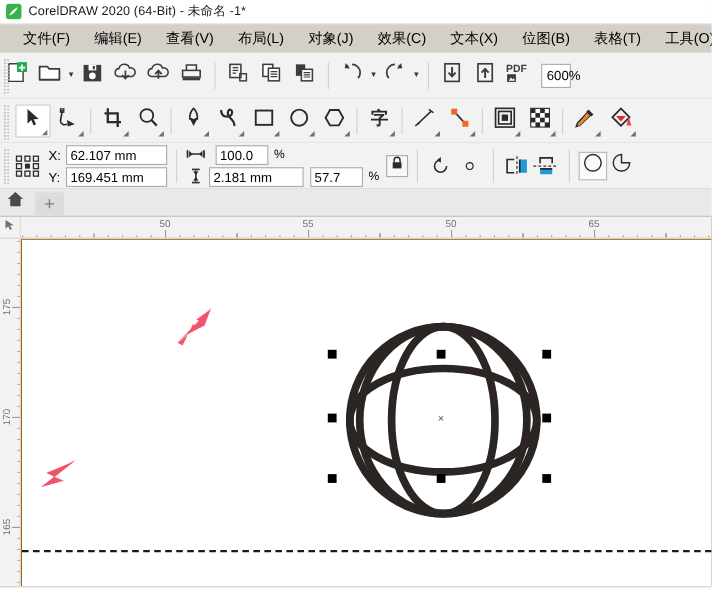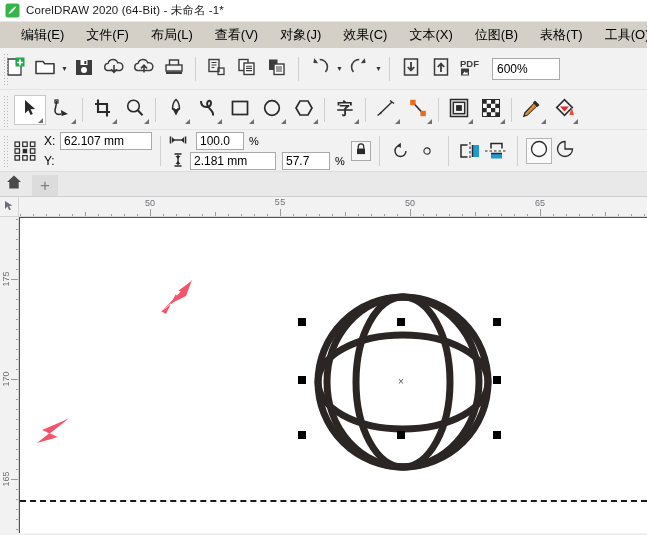--- a/index.html
+++ b/index.html
@@ -83,21 +83,21 @@
     margin: 0 6px;
     flex: 0 0 auto;
   }
   .tb-arrow {
     width: 9px; height: 30px;
     display: flex; align-items: center; justify-content: center;
     font-size: 7px; color: #333;
     flex: 0 0 auto;
   }
   .zoombox {
-    width: 68px; height: 22px;
+    width: 27px; height: 22px;
     background: #fff;
     border: 1px solid #a9a9a9;
     font-size: 12px;
     color: #000;
     display: flex; align-items: center;
     padding-left: 4px;
     margin-left: 6px;
     flex: 0 0 auto;
   }
 
@@ -222,21 +222,21 @@
     display:flex; align-items:center; justify-content:center;
     font-size: 17px; color:#808080;
     line-height: 1;
     flex: 0 0 auto;
   }
 
   
   .workarea {
     position: relative;
     height: 336px;
-    background: #be185d;
+    background: #a16207;
   }
   .ruler-corner {
     position: absolute; left:0; top:0;
     width: 19px; height: 20px;
     background: #f2f2f2;
     border-right: 1px solid #d6d6d6;
     border-bottom: 1px solid #d6d6d6;
     display:flex; align-items:center; justify-content:center;
   }
   .hruler {
@@ -305,24 +305,24 @@
     <span class="app-logo">
       <svg width="15" height="15" viewBox="0 0 15 15">
         <rect x="0.5" y="0.5" width="14" height="14" rx="2.5" fill="#35b44b"></rect>
         <path d="M3.4 11.2 C4.6 8.2 7.4 5 11.3 3.3 C9.6 7.2 6.6 10.0 3.4 11.2 Z" fill="#ffffff"></path>
       </svg>
     </span>
     <span class="title-text">CorelDRAW 2020 (64-Bit) - 未命名 -1*</span>
   </div>
 
   <div class="menubar">
+    <div class="menu-item">文件(F)</div>
     <div class="menu-item">编辑(E)</div>
-    <div class="menu-item">文件(F)</div>
+    <div class="menu-item">查看(V)</div>
     <div class="menu-item">布局(L)</div>
-    <div class="menu-item">查看(V)</div>
     <div class="menu-item">对象(J)</div>
     <div class="menu-item">效果(C)</div>
     <div class="menu-item">文本(X)</div>
     <div class="menu-item">位图(B)</div>
     <div class="menu-item">表格(T)</div>
     <div class="menu-item">工具(O)</div>
   </div>
 
   <div class="toolbar">
     <span class="grip"></span>
@@ -678,20 +678,21 @@
           <rect x="10.7" y="10.8" width="4.5" height="4.5" fill="#2a2a2a"></rect>
         </svg>
       </span>
       <div class="xy-fields">
         <div class="xy-line">
           <span class="xy-label">X:</span>
           <span class="field f-xy">62.107 mm</span>
         </div>
         <div class="xy-line">
           <span class="xy-label">Y:</span>
+          <span class="field f-xy">169.451 mm</span>
         </div>
       </div>
     </div>
 
     <span class="prop-sep"></span>
 
     <div class="prop-group">
       <div class="xy-fields">
         <div class="xy-line">
           <span class="dim-icon">
@@ -852,21 +853,21 @@
           <div class="hr-tick minor" style="left: 547px;"></div>
           <div class="hr-tick minor" style="left: 560px;"></div>
           <div class="hr-tick minor" style="left: 573px;"></div>
           <div class="hr-tick minor" style="left: 586px;"></div>
           <div class="hr-tick minor" style="left: 599px;"></div>
           <div class="hr-tick minor" style="left: 612px;"></div>
           <div class="hr-tick minor" style="left: 625px;"></div>
           <div class="hr-tick major" style="left: 131px;"></div>
           <div class="hr-lab" style="left: 131px;">50</div>
           <div class="hr-tick major" style="left: 261px;"></div>
-          <div class="hr-lab" style="left: 261px; font-family: Liberation Mono, monospace;">55</div>
+          <div class="hr-lab" style="left: 261px;">55</div>
           <div class="hr-tick major" style="left: 391px;"></div>
           <div class="hr-lab" style="left: 391px;">50</div>
           <div class="hr-tick major" style="left: 521px;"></div>
           <div class="hr-lab" style="left: 521px;">65</div>
           <div class="hr-tick" style="height: 4px; left: 196px;"></div>
           <div class="hr-tick" style="height: 4px; left: 66px;"></div>
           <div class="hr-tick" style="height: 4px; left: 326px;"></div>
           <div class="hr-tick" style="height: 4px; left: 196px;"></div>
           <div class="hr-tick" style="height: 4px; left: 456px;"></div>
           <div class="hr-tick" style="height: 4px; left: 326px;"></div>

